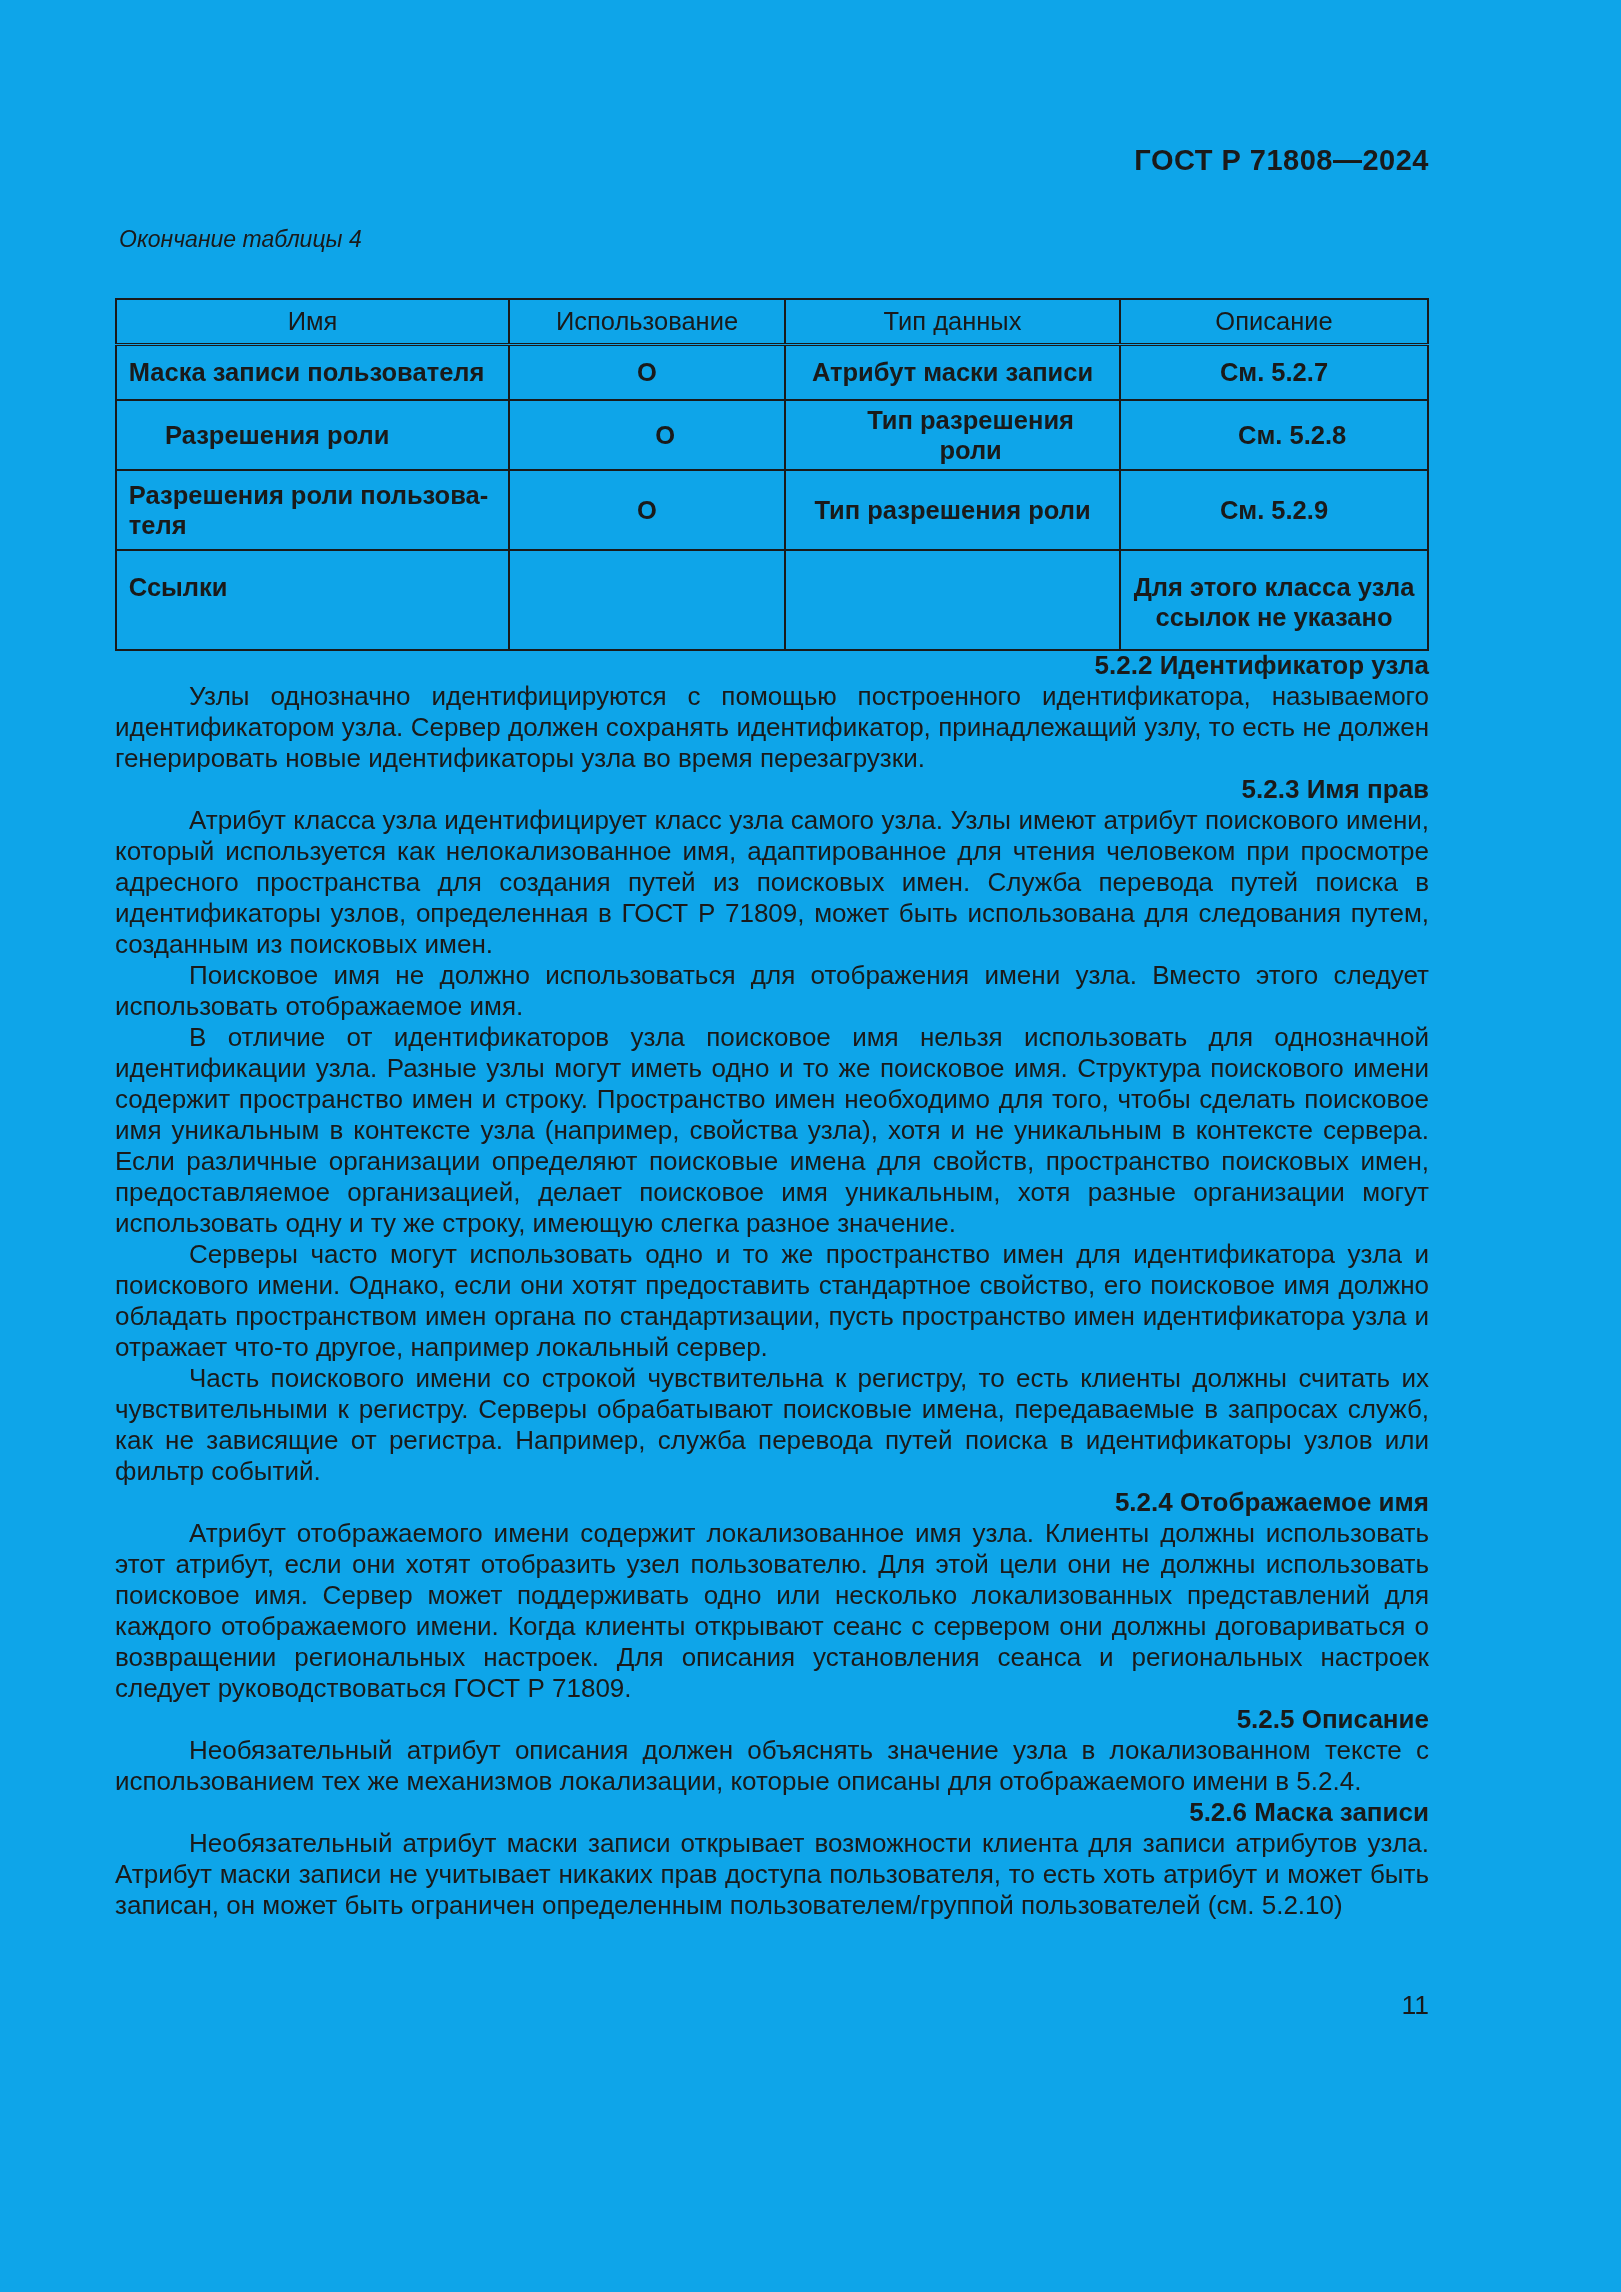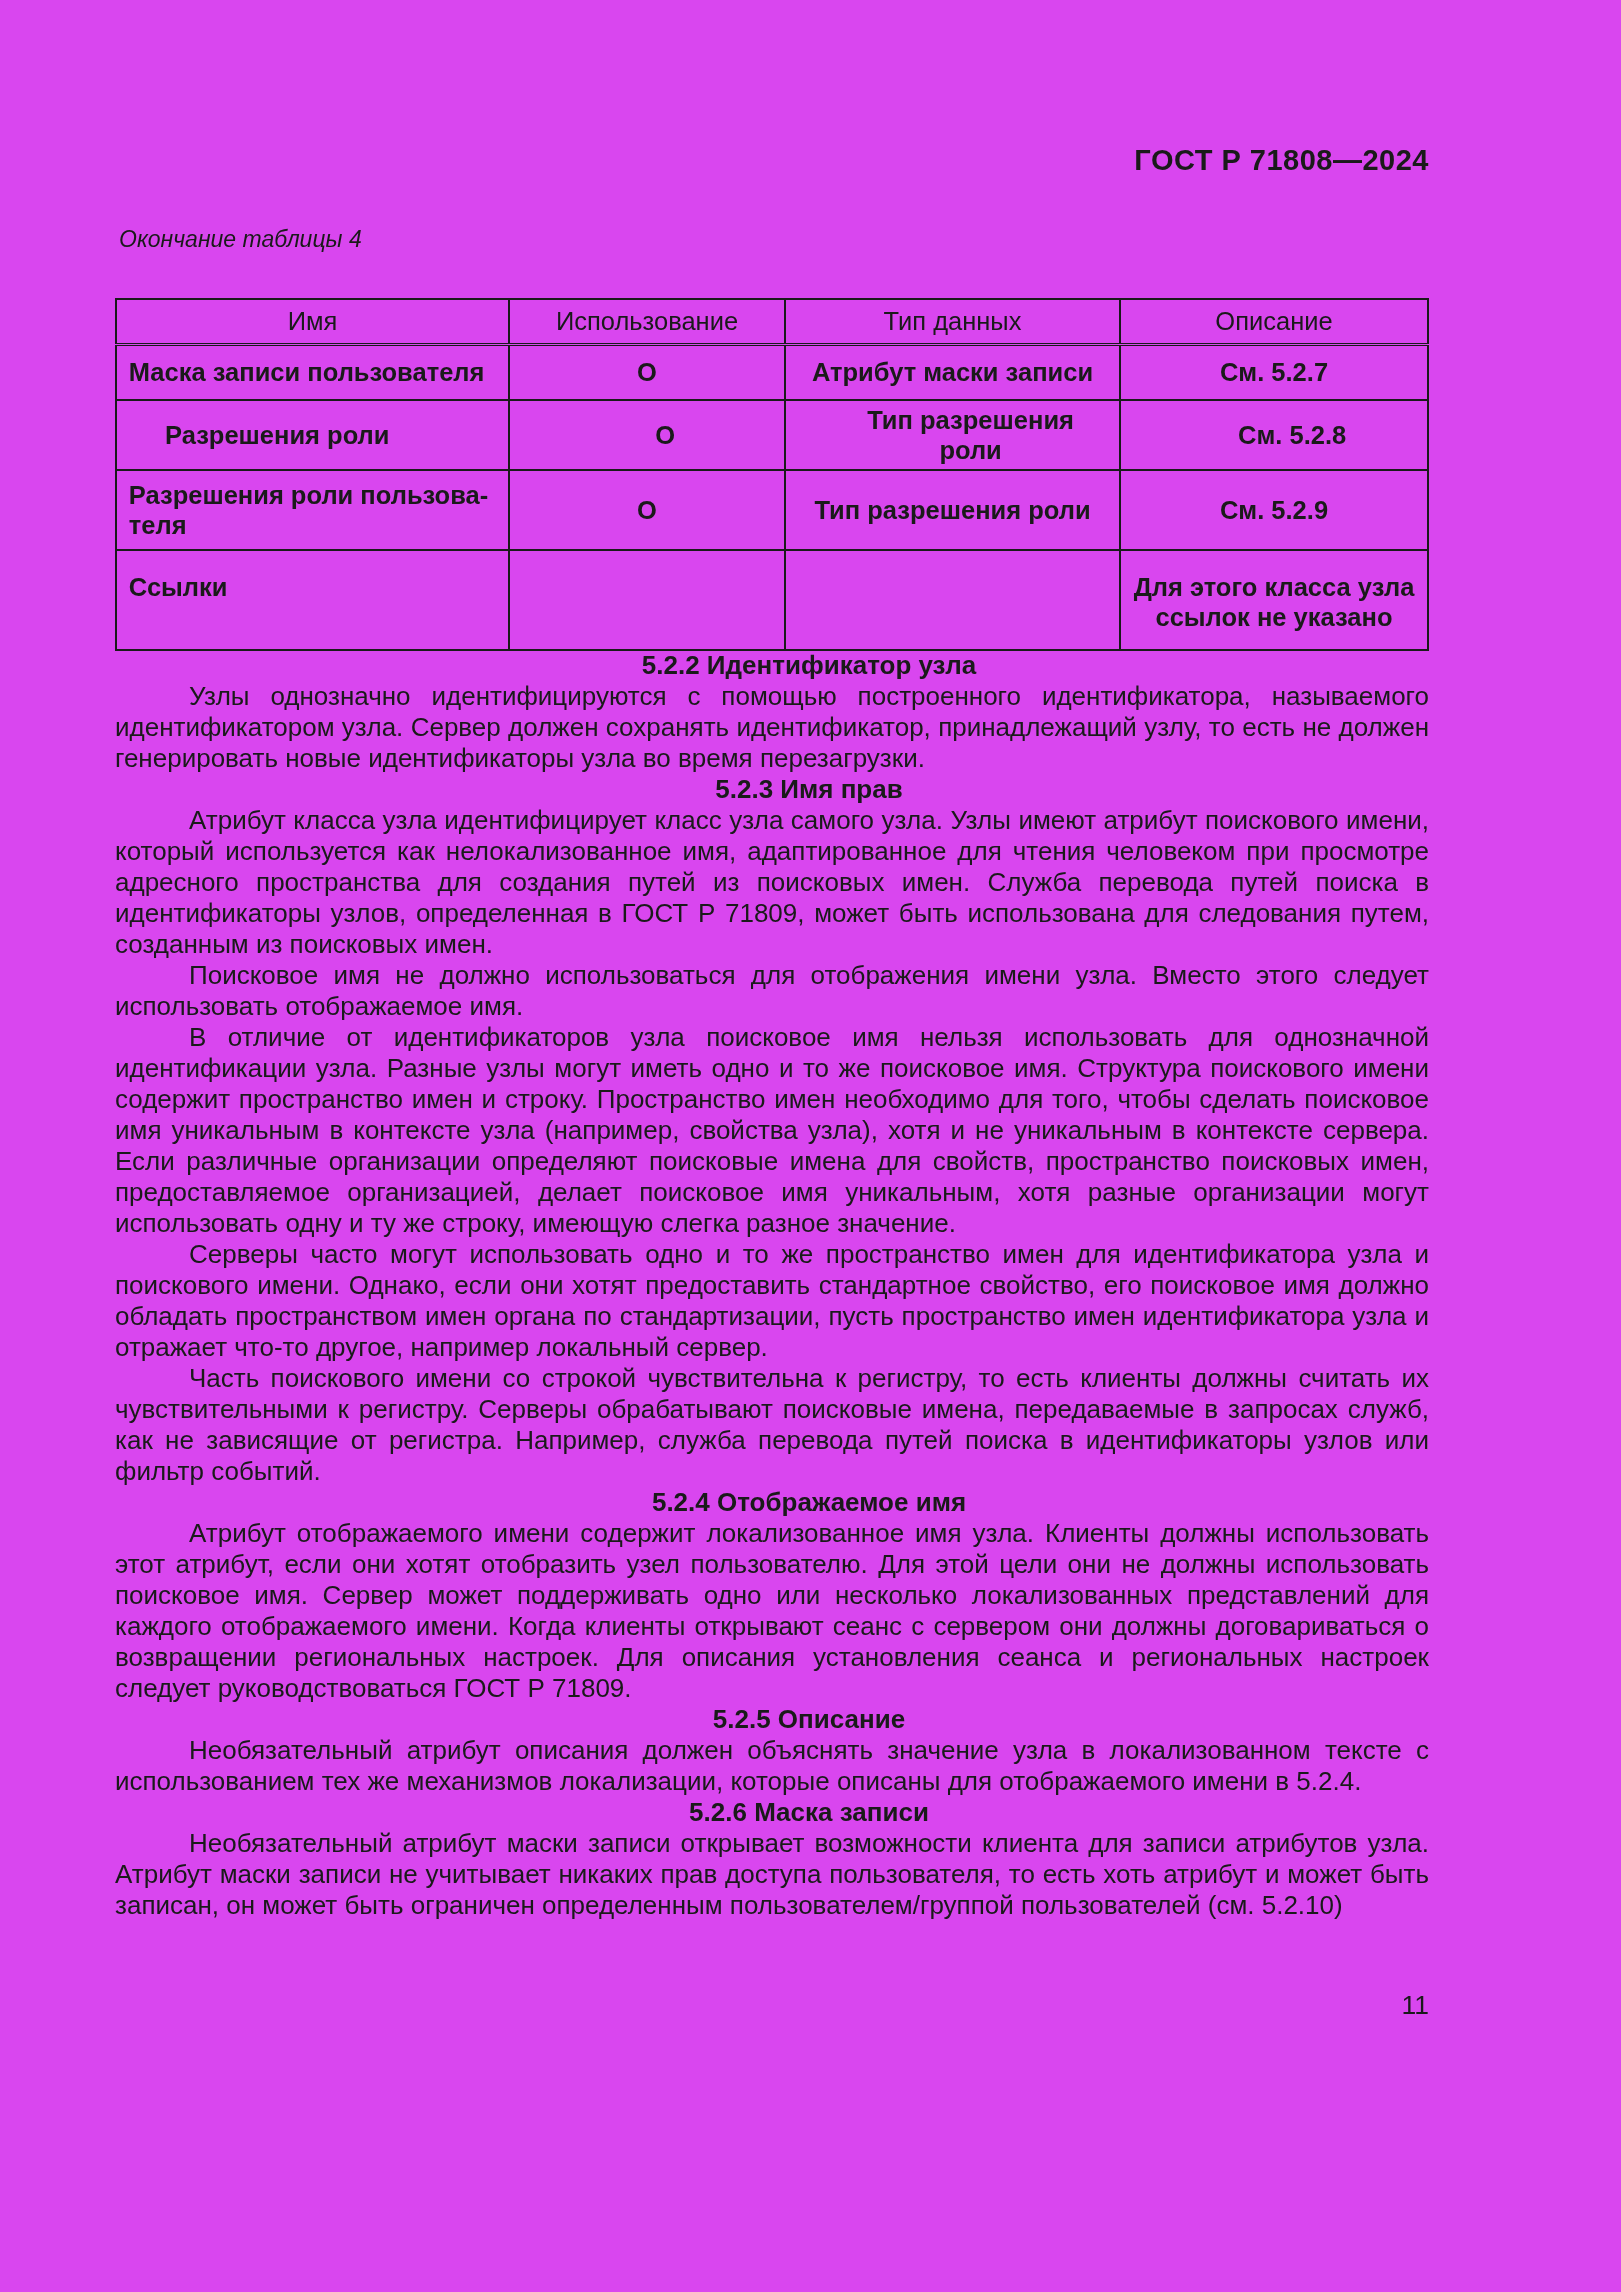--- a/index.html
+++ b/index.html
@@ -3,21 +3,21 @@
 <meta charset="utf-8">
 <style>
   html, body { margin: 0; padding: 0; }
   body {
     width: 1621px; height: 2293px;
     background: #ffffff;
     font-family: "Liberation Sans", sans-serif;
     color: #1a1a1a;
     position: relative;
   }
-  .page { position: absolute; left: 0; top: 0; width: 1621px; height: 2293px; background: #d946ef; }
+  .page { position: absolute; left: 0; top: 0; width: 1621px; height: 2293px; background: #0ea5e9; }
 
   .doc-header {
     position: absolute; top: 144px; left: 115px; width: 1314px;
     text-align: right; font-weight: bold; font-size: 29px; letter-spacing: 0.5px;
   }
   .table-caption {
     position: absolute; top: 226px; left: 119px;
     font-style: italic; font-size: 23px;
   }
 
@@ -47,21 +47,21 @@
   tr.r2 td { height: 41px; padding-left: 48px; }
   tr.r3 td { height: 71px; }
   tr.r4 td { height: 41px; }
   tr.r5 td { height: 73px; }
   tr.r5 td { vertical-align: top; padding-top: 21px; }
 
   .bodytext {
     position: absolute; top: 650px; left: 115px; width: 1314px;
     font-size: 26px; line-height: 31px; text-align: justify;
   }
-  .bodytext h3 { margin: 0; font-size: 26px; font-weight: bold; text-indent: 74px; text-align: center; }
+  .bodytext h3 { margin: 0; font-size: 26px; font-weight: bold; text-indent: 74px; text-align: right; }
   .bodytext p { margin: 0; text-indent: 74px; }
 
   .page-number {
     position: absolute; top: 1990px; left: 115px; width: 1314px;
     text-align: right; font-size: 26.5px;
   }
 </style>
 </head>
 <body>
 

